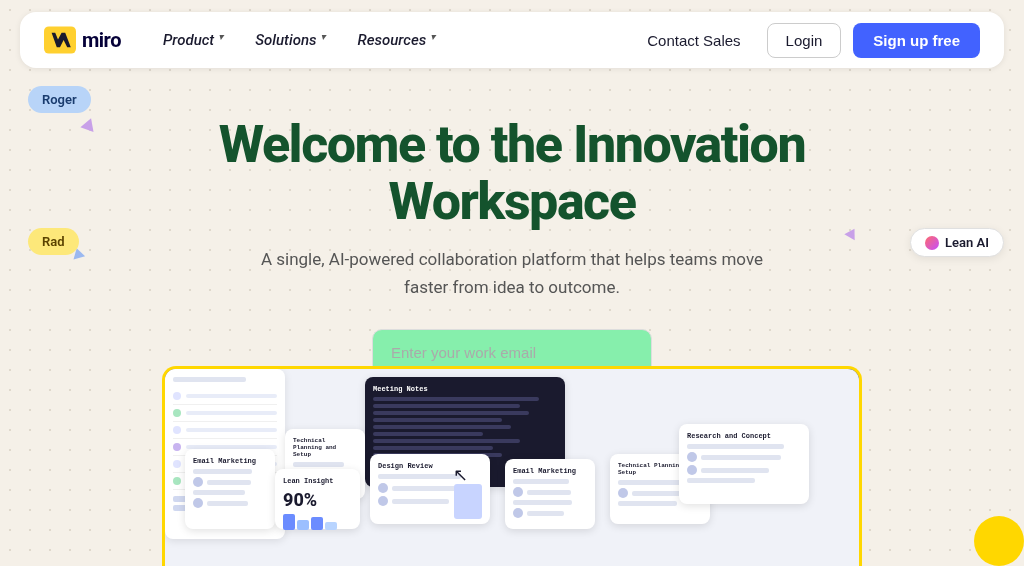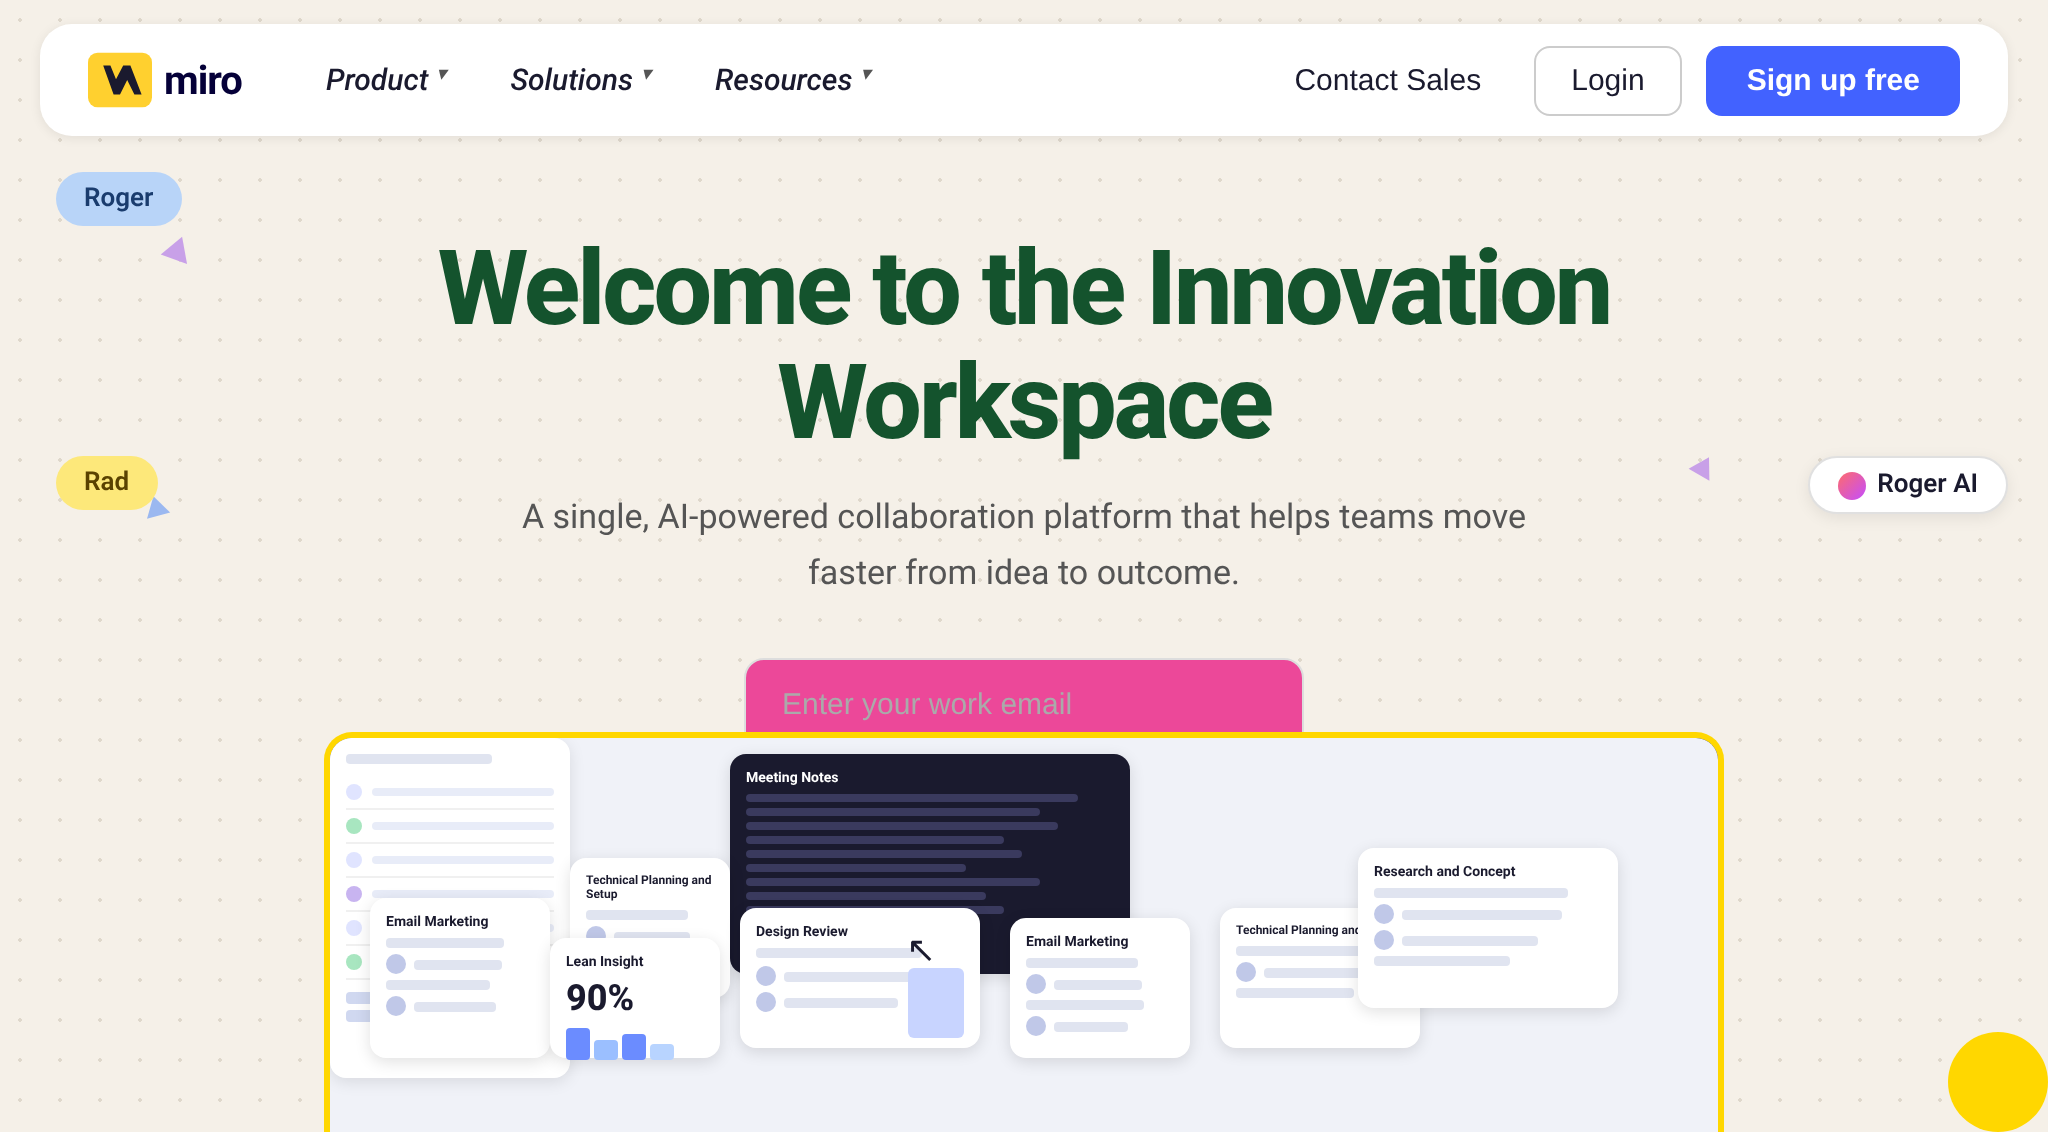--- a/index.html
+++ b/index.html
@@ -158,21 +158,21 @@
       margin-bottom: 0;
     }
 
     .hero-input {
       width: 280px;
       padding: 14px 18px;
       font-size: 15px;
       border: 1.5px solid #ddd;
       border-radius: 10px;
       outline: none;
-      background: #ec4899;
+      background: #86efac;
       color: #333;
     }
     .hero-input::placeholder { color: #aaa; }
 
     .btn-signup-hero {
       width: 280px;
       padding: 15px;
       font-size: 16px;
       font-weight: 700;
       color: #fff;
@@ -294,20 +294,21 @@
       border-radius: 8px;
       padding: 8px;
       box-shadow: 0 2px 8px rgba(0,0,0,0.12);
     }
 
     .dash-card-title {
       font-size: 7px;
       font-weight: 700;
       color: #1a1a2e;
       margin-bottom: 4px;
+      font-family: Liberation Mono, monospace;
     }
 
     .dash-card-row {
       display: flex;
       align-items: center;
       gap: 4px;
       margin-bottom: 3px;
     }
 
     .dash-avatar {
@@ -511,21 +512,21 @@
 <div class="triangle triangle-1"></div>
 
 <div class="floating-label label-rad">
   <span>Rad</span>
 </div>
 
 <div class="triangle triangle-2"></div>
 
 <div class="floating-label label-miro-ai">
   <span class="miro-ai-dot"></span>
-  <span>Roger AI</span>
+  <span>Lean AI</span>
 </div>
 
 <div class="triangle triangle-3"></div>
 
 <section class="hero">
   <h1 class="hero-title">Welcome to the Innovation Workspace</h1>
   <p class="hero-subtitle">A single, AI-powered collaboration platform that helps teams move faster from idea to outcome.</p>
 
   <div class="hero-form">
     <input class="hero-input" type="email" placeholder="Enter your work email" style="">

